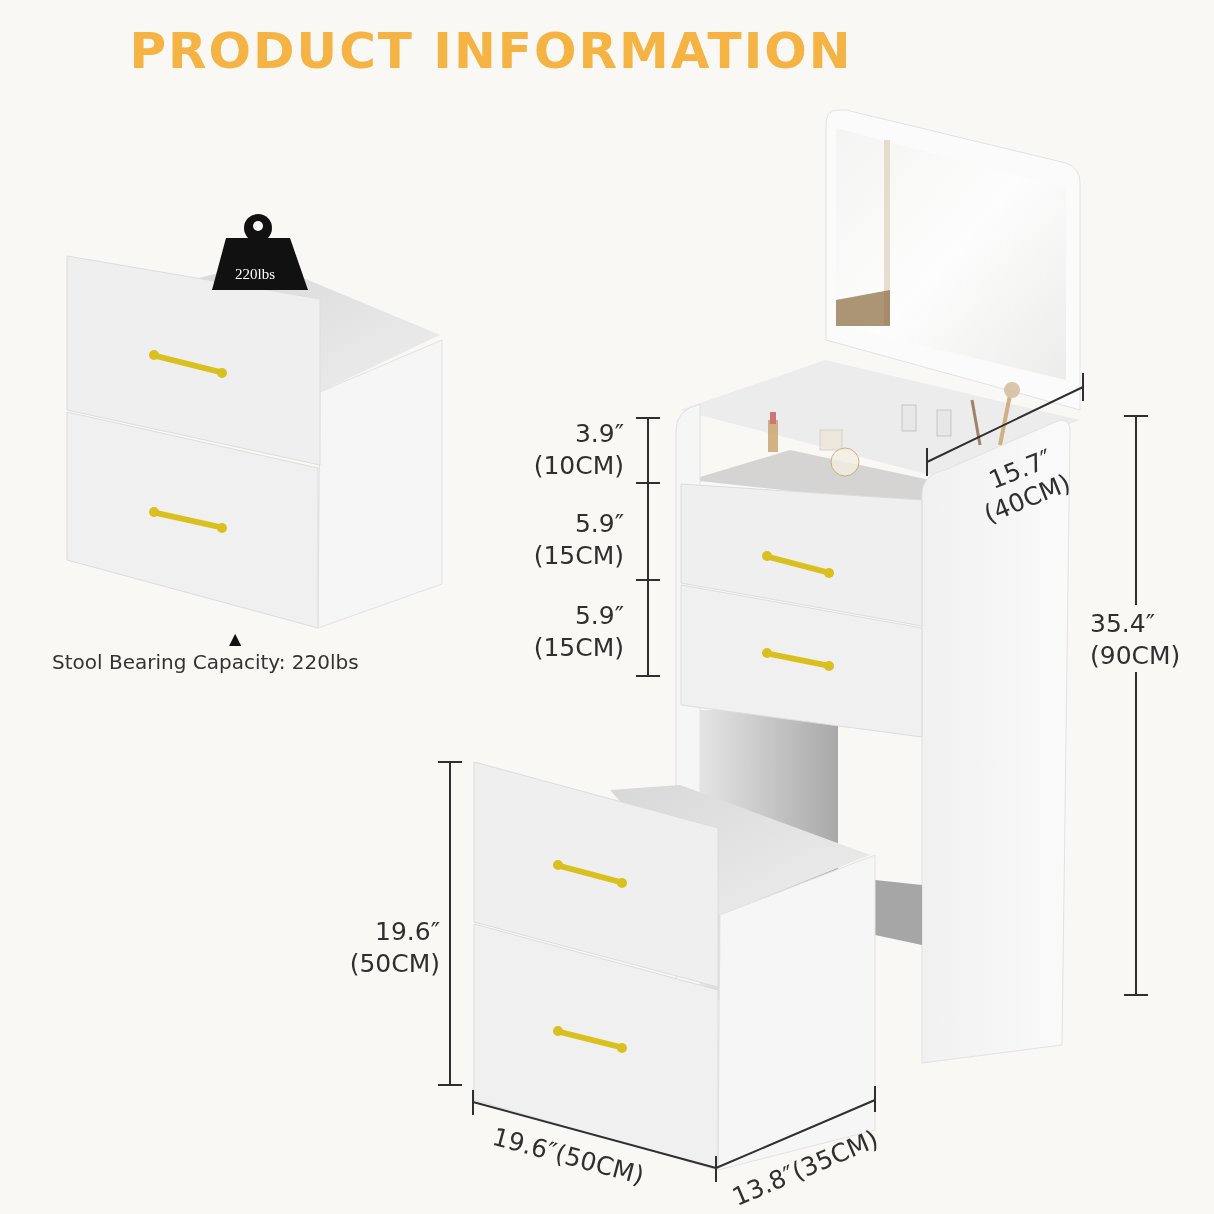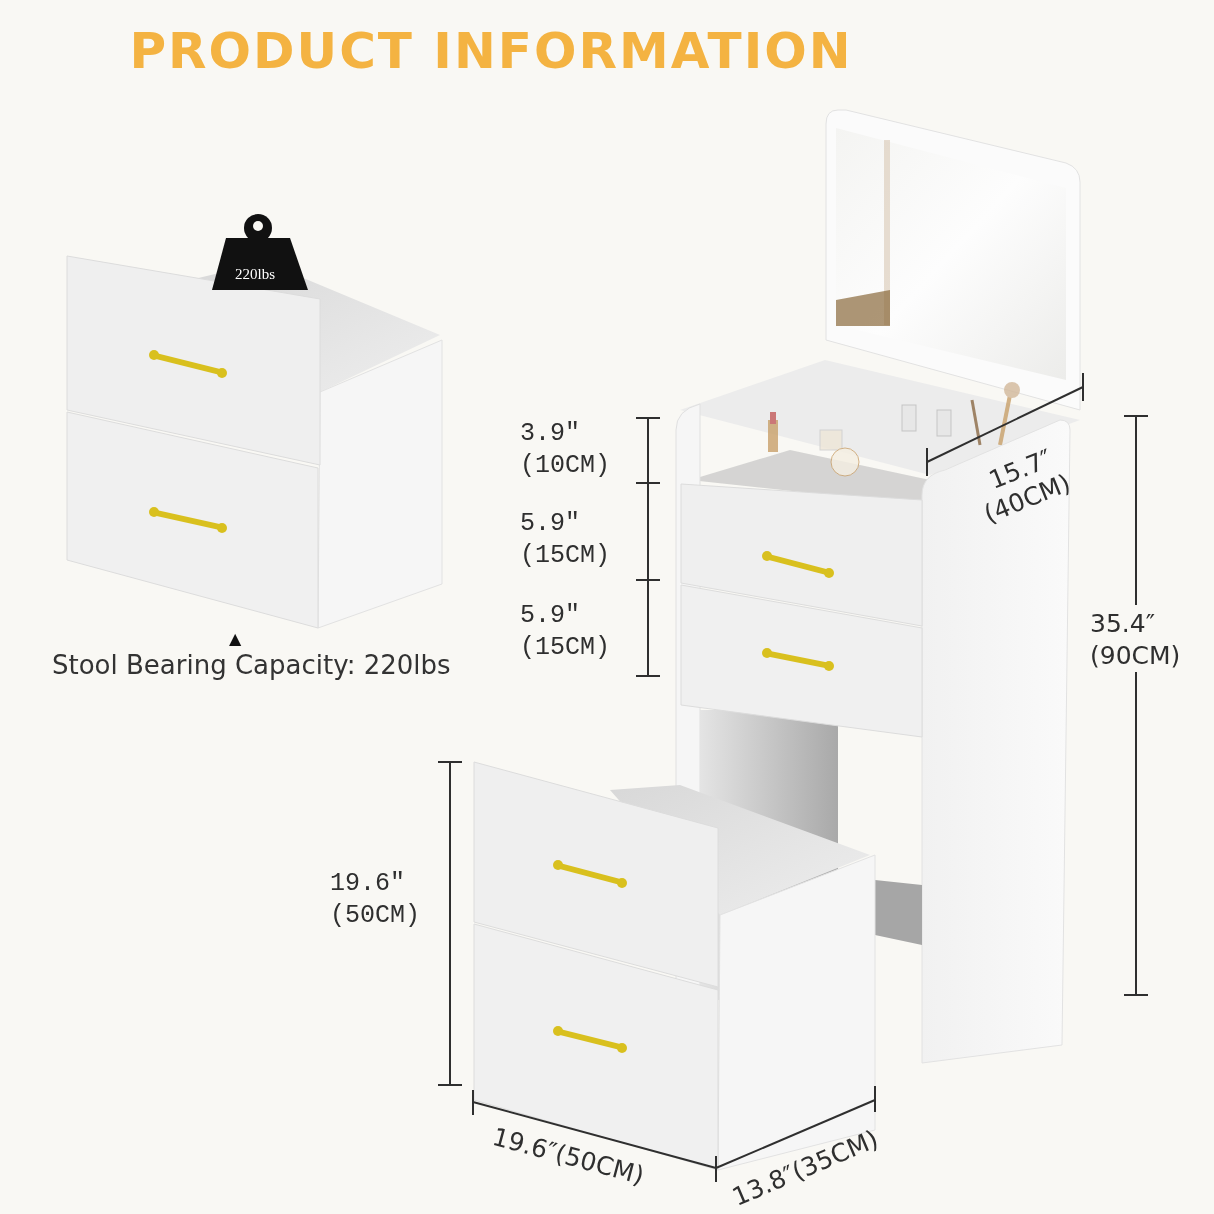--- a/index.html
+++ b/index.html
@@ -13,24 +13,24 @@
     position: absolute; left: 0; top: 22px; width: 982px; text-align: center;
     font-family: "DejaVu Sans", sans-serif; font-weight: bold;
     font-size: 50px; letter-spacing: 2px;
   }
   .stage { position: absolute; left: 0; top: 0; width: 1214px; height: 1214px; }
   .dim-label {
     position: absolute; color: #2f2f2f; font-size: 25px; line-height: 32px;
     font-family: "DejaVu Sans", sans-serif;
   }
   .dim-label span { display: block; }
-  .right { text-align: left; font-family: Liberation Mono, monospace; }
+  .right { text-align: right; }
   .center { text-align: left; }
   .caption {
-    position: absolute; left: 52px; top: 650px; font-size: 26px; color: #333;
+    position: absolute; left: 52px; top: 650px; font-size: 20px; color: #333;
     font-family: "DejaVu Sans", sans-serif;
   }
   .caption-arrow {
     position: absolute; left: 229px; top: 629px; font-size: 16px; color: #111;
   }
   .weight-label {
     position: absolute; left: 225px; top: 266px; width: 60px; text-align: center;
     color: #fff; font-size: 15px; font-family: Liberation Serif, serif;
   }
   .rot { position: absolute; color: #2f2f2f; font-size: 25px; white-space: nowrap; transform-origin: left top; }
@@ -194,19 +194,19 @@
 </div>
 
 <div class="dim-label center" style="left:1090px; top:608px; width:110px;">
   <span>35.4″</span>
   <span>(90CM)</span>
 </div>
 
 <div class="rot" style="left:985px; top:468px; transform: rotate(-22deg);">15.7″</div>
 <div class="rot" style="left:980px; top:502px; transform: rotate(-22deg);">(40CM)</div>
 
-<div class="dim-label right" style="left:330px; top:868px; width:110px;">
+<div class="dim-label right" style="left:330px; top:916px; width:110px;">
   <span>19.6″</span>
   <span>(50CM)</span>
 </div>
 
 <div class="rot" style="left:497px; top:1122px; transform: rotate(15deg);">19.6″(50CM)</div>
 <div class="rot" style="left:728px; top:1185px; transform: rotate(-23deg);">13.8″(35CM)</div>
 
 </body></html>

